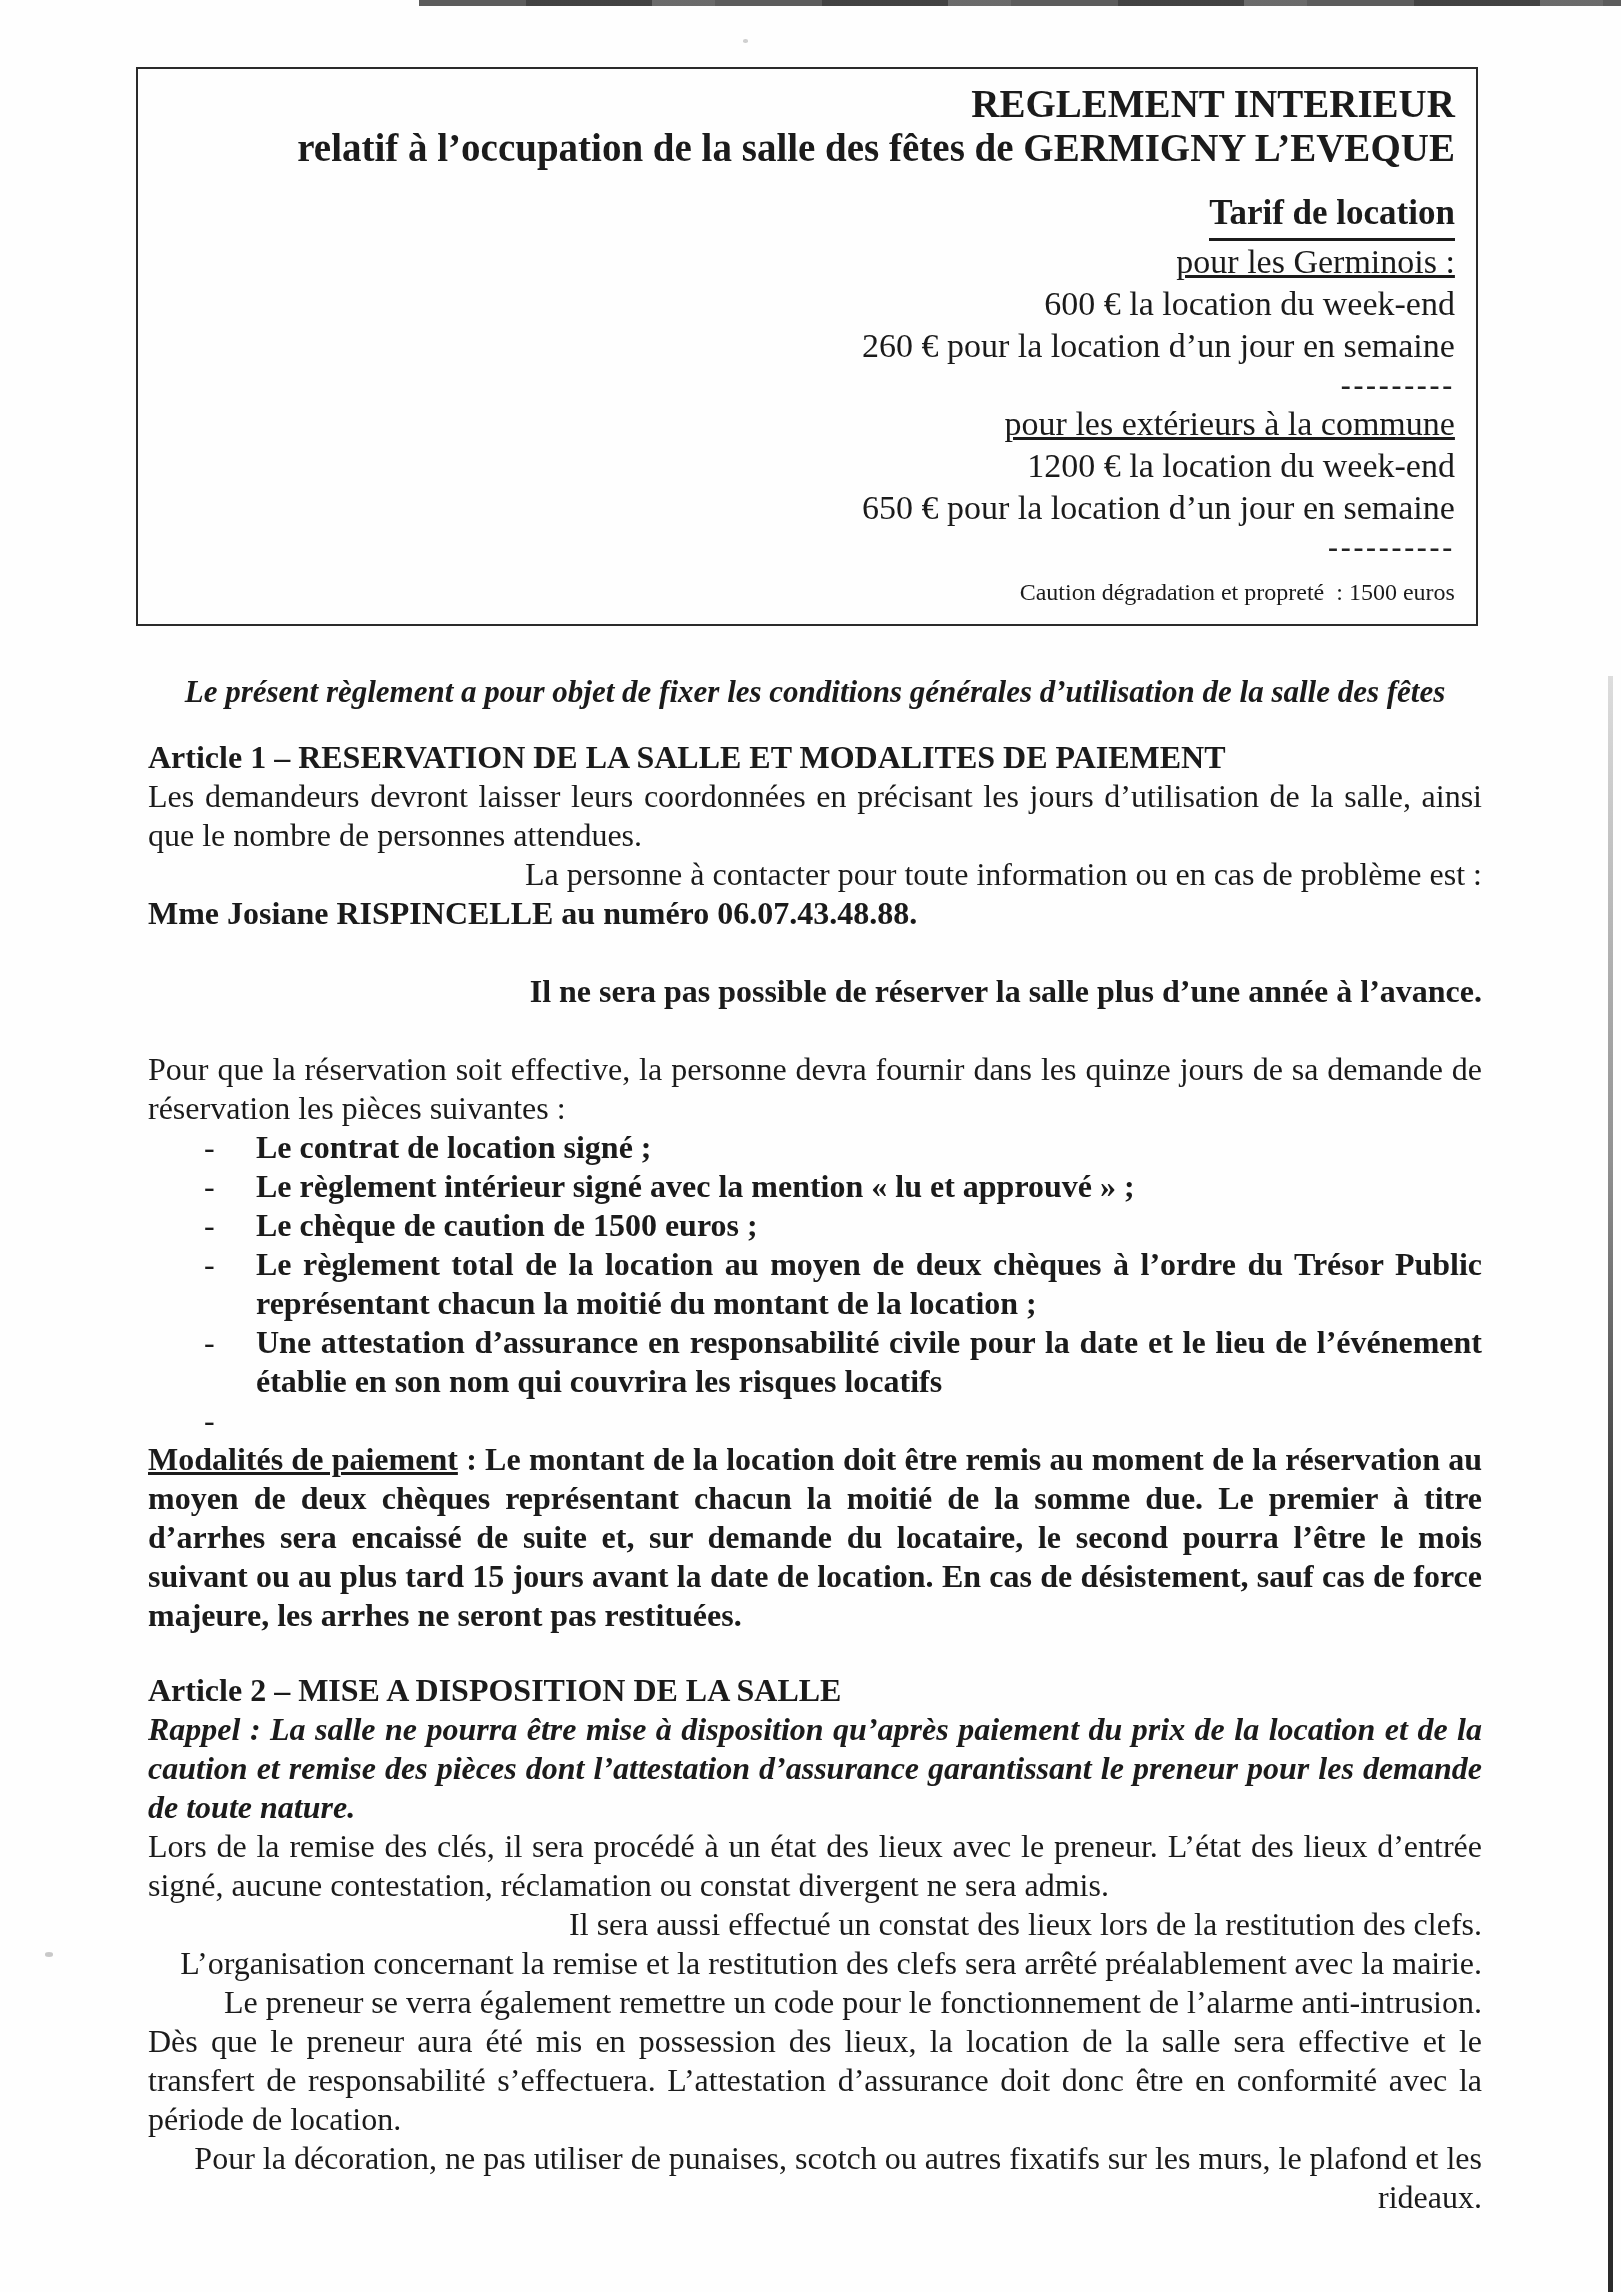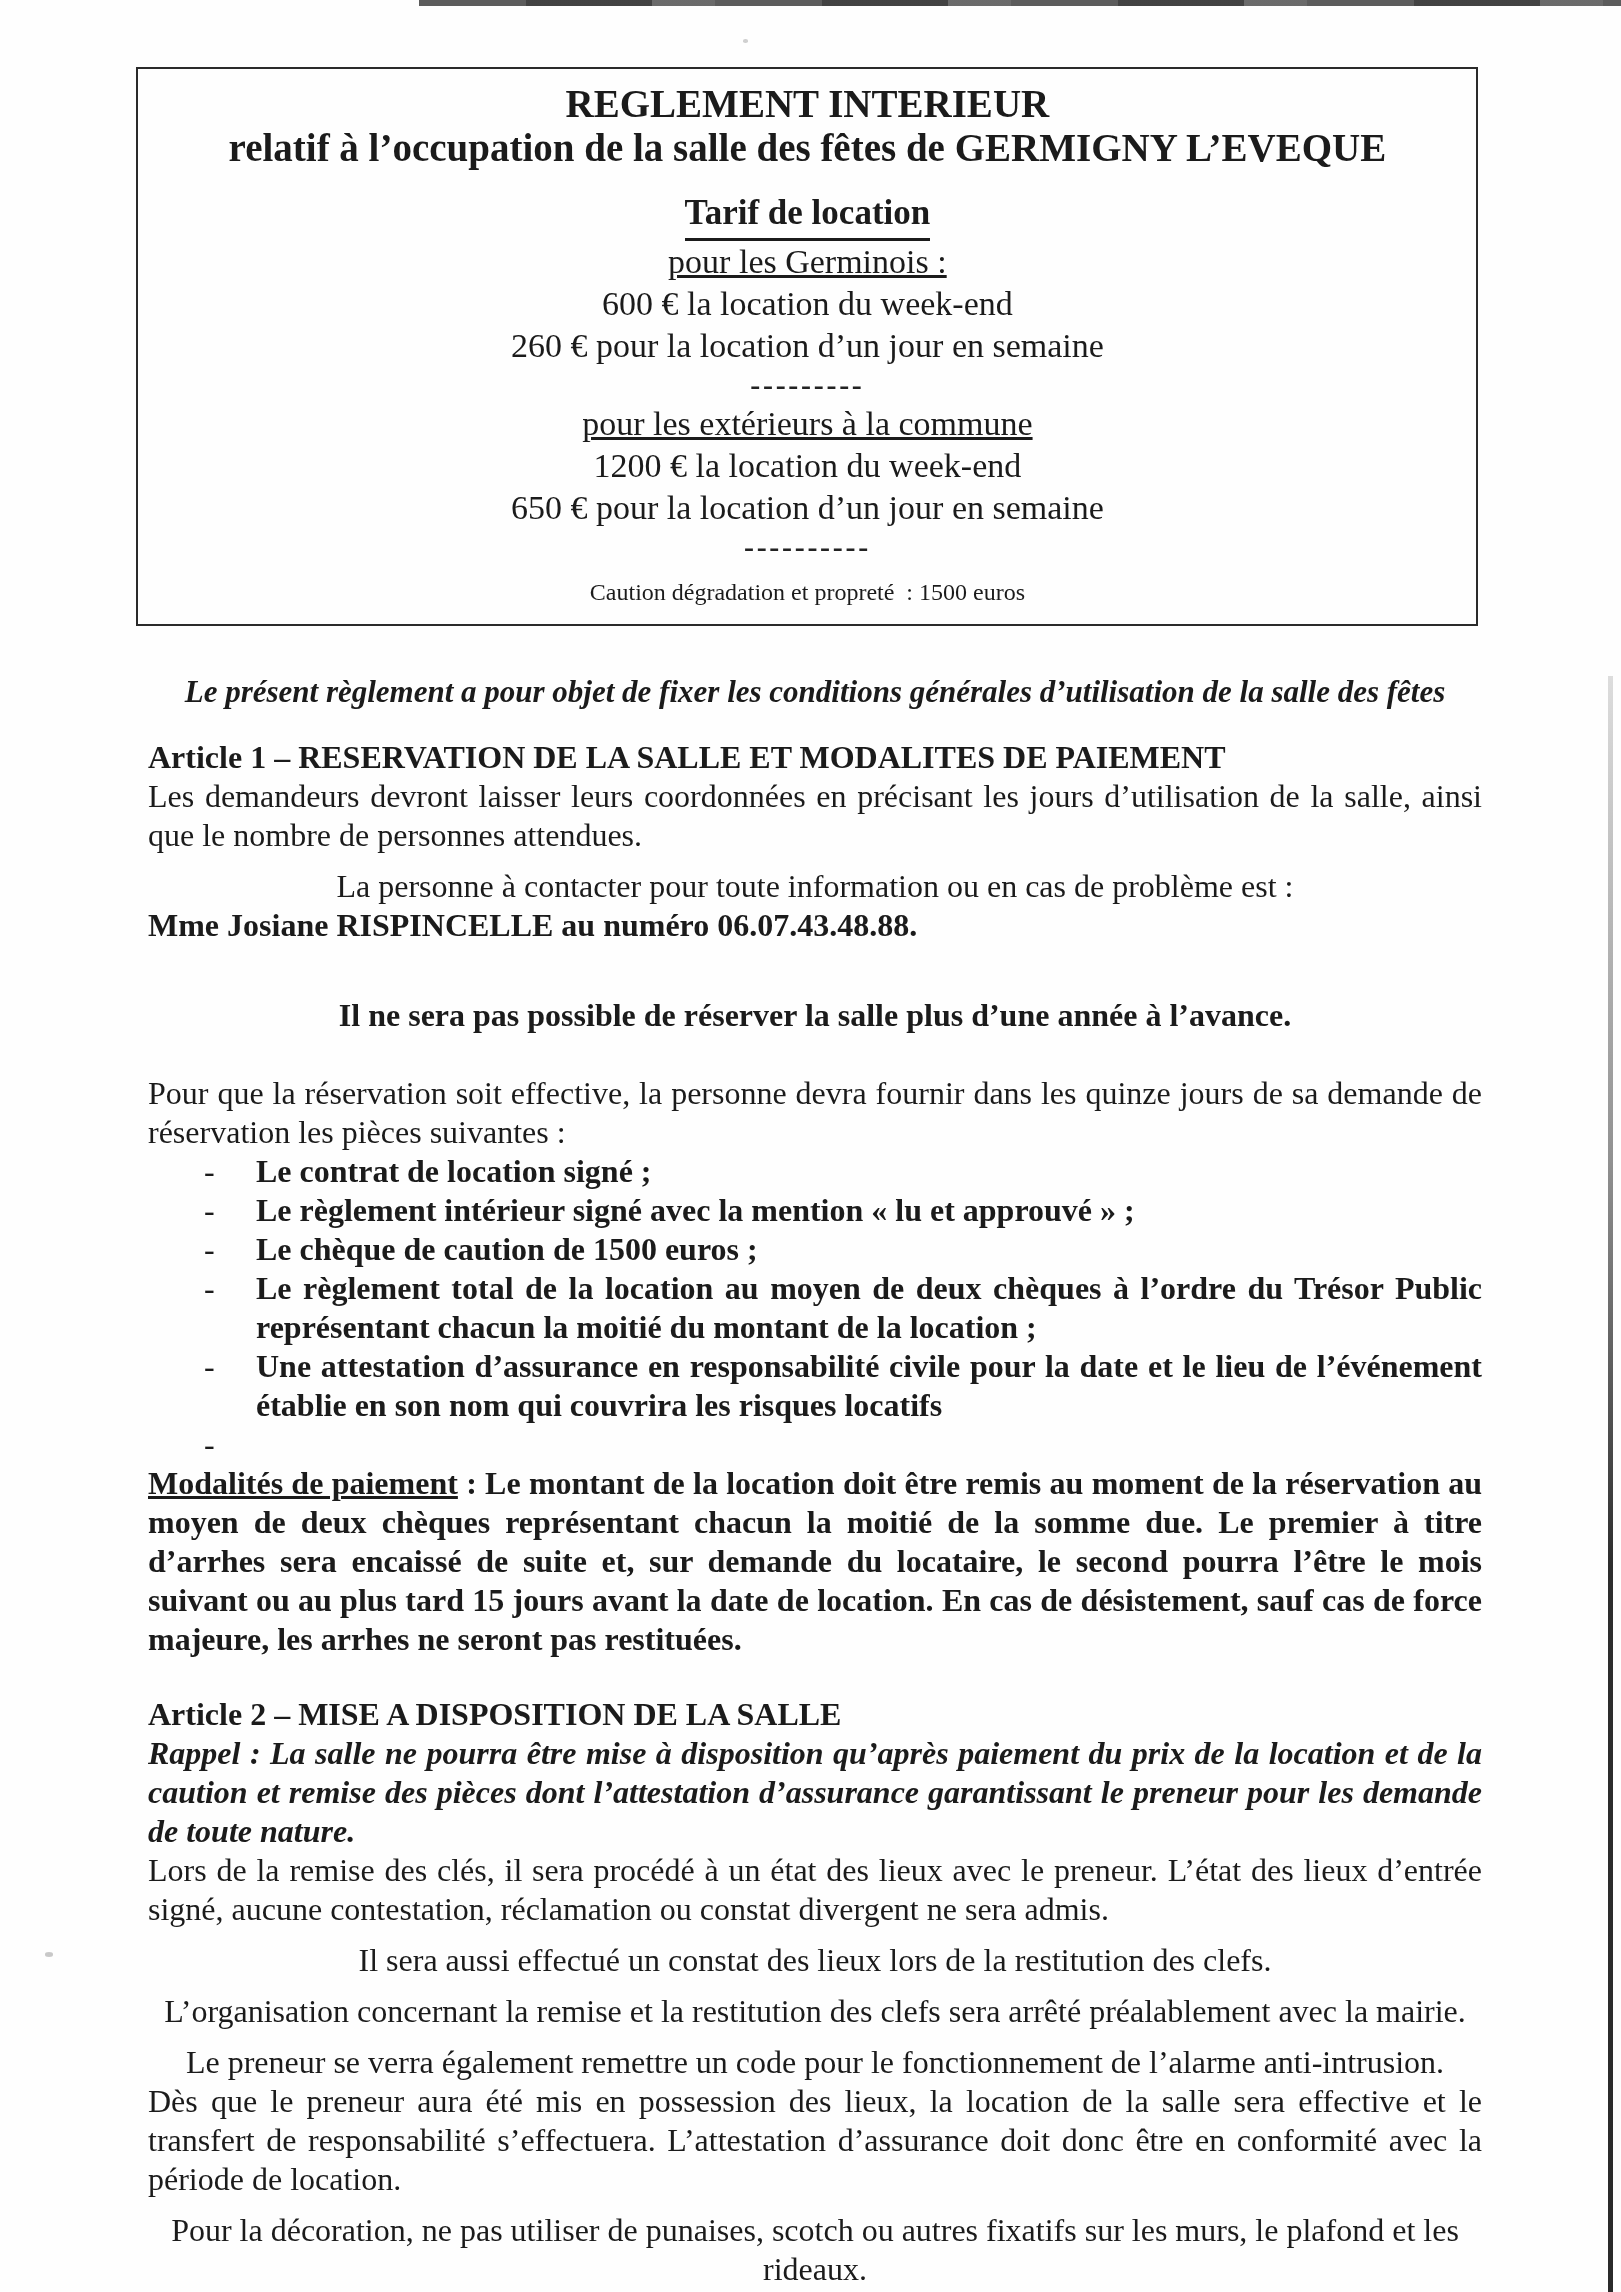--- a/index.html
+++ b/index.html
@@ -34,41 +34,41 @@
     background:#b0b0b0; opacity:.6; border-radius:50%;
   }
 
   .content { position:absolute; left:148px; top:0; width:1334px; }
 
   
   .tarif-box {
     margin-top:67px; margin-left:-11.6px; width:1342px;
     border:2.7px solid #2a2a2a;
     padding:12.5px 21.5px 7.2px;
-    text-align:center;
+    text-align:right;
   }
   .box-title { font-size:39px; font-weight:bold; line-height:1.14; }
   .tarif-head {
     display:inline-block; font-size:35px; font-weight:bold;
     border-bottom:3.6px solid #1b1b1b; line-height:1.15;
     margin-top:23px; padding-bottom:4px;
   }
   .tarif-line { font-size:34px; line-height:42px; }
   .tarif-sub { text-decoration:underline; }
   .dash-sep { font-size:30px; font-weight:bold; letter-spacing:2.7px; line-height:36px; color:#222; }
   .caution-line { font-size:24px; line-height:41px; margin-top:7.2px; margin-bottom:3.6px; }
 
   
   .intro {
     margin-top:47px; text-align:center;
     font-style:italic; font-weight:bold; font-size:31px; line-height:38px;
   }
   .article-head { font-size:32px; font-weight:bold; line-height:39px; }
   p.body-text { font-size:32px; line-height:39px; text-align:justify; }
-  p.no-justify { text-align:center;margin-top:12px; }
+  p.no-justify { text-align:right; }
   .bold { font-weight:bold; }
   .center { text-align:center; }
   .underline { text-decoration:underline; }
   .a1-head { margin-top:27px; }
   .gap-line { height:39px; }
 
   
   .dash-list { margin-top:0; }
   .dash-item { display:flex; font-size:32px; line-height:39px; font-weight:bold; }
   .dash-item .marker { width:52px; padding-left:56px; box-sizing:content-box; flex:0 0 auto; font-weight:normal; }

